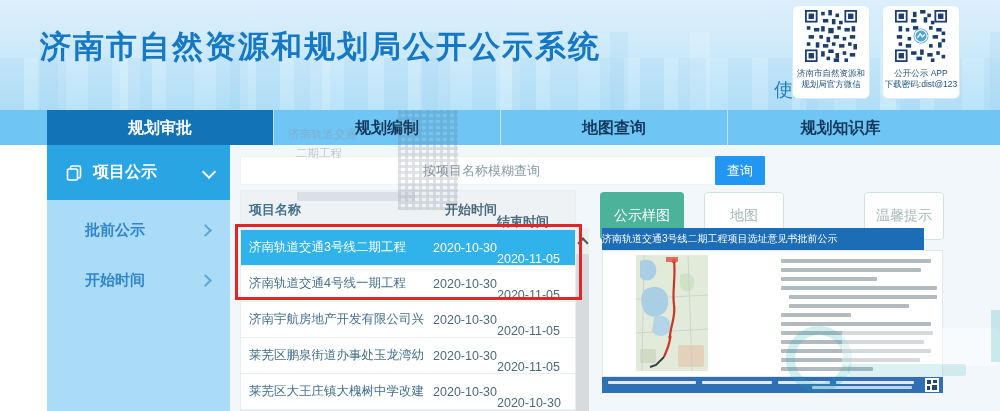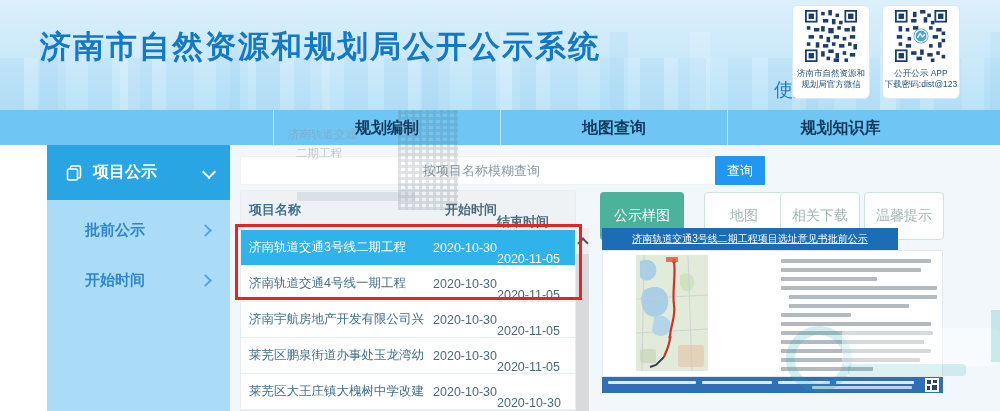--- a/index.html
+++ b/index.html
@@ -86,22 +86,22 @@
     border-top:2px solid #555;transform:rotate(45deg);}
 
   
   .btn{position:absolute;top:47px;height:48px;border-radius:4px;font-size:14px;cursor:pointer;
     box-sizing:border-box;border:1px solid #cfe3de;background:#fff;color:#a3b8b3;}
   .btn.b1{left:370px;width:84px;background:#4ab39a;border:none;color:#fff;}
   .btn.b2{left:462px;width:80px;margin-left:12px;}
   .btn.b3{left:550px;width:80px;}
   .btn.b4{left:634px;width:80px;}
 
-  .doc-titlebar{position:absolute;left:372px;top:83px;width:296px;height:22px;background:#1d6db6;
-    color:#ffffff;font-size:10px;line-height:22px;text-align:center;overflow:hidden;white-space:nowrap;text-decoration:underline;}
+  .doc-titlebar{position:absolute;left:372px;top:83px;width:322px;height:22px;background:#1d6db6;
+    color:#ffffff;font-size:10px;line-height:22px;text-align:left;overflow:hidden;white-space:nowrap;}
   .doc-body{position:absolute;left:372px;top:105px;width:341px;height:127px;background:#ffffff;
     border:1px solid #e2e8ec;box-sizing:border-box;}
   .doc-map{position:absolute;left:33px;top:4px;}
   .doc-text{position:absolute;left:178px;top:8px;width:158px;}
   .tl{height:4px;background:#98a3ab;opacity:.75;margin-bottom:5px;border-radius:1px;}
   .doc-footer{position:absolute;left:372px;top:232px;width:341px;height:16px;background:#2f6fb4;}
   .fbar{position:absolute;top:4px;height:3px;background:rgba(255,255,255,.85);border-radius:1px;}
   .fbar2{position:absolute;top:9px;height:3px;background:rgba(255,255,255,.7);border-radius:1px;}
   .f-qr{position:absolute;right:4px;top:1px;width:14px;height:14px;background:#fff;}
   .f-qr i{position:absolute;background:#27496d;}
@@ -236,20 +236,21 @@
         <path d="M12.5 15.5 L14 13.2 L15.3 15 L16.6 13.6" stroke="#ffffff" stroke-width="0.8" fill="none"></path>
       </svg>
       <div class="qr-label">
         <div>公开公示 APP</div>
         <div>下载密码:dist@123</div>
       </div>
     </div>
   </div>
 
   <div class="tabbar">
+    <div class="tab t1 active">规划审批</div>
     <div class="tab t2">规划编制</div>
     <div class="tab t3">地图查询</div>
     <div class="tab t4">规划知识库</div>
   </div>
 
   <div class="sidebar">
     <div class="side-active">
       <span class="icon">
         <svg width="18" height="18" viewBox="0 0 18 18">
           <rect x="5.5" y="2" width="10" height="12" rx="1.5" fill="none" stroke="#ffffff" stroke-width="1.6"></rect>
@@ -314,21 +315,20 @@
     <div class="red-box"></div>
 
     <div class="scrollbar">
       <div class="sb-up">
         <span class="chev-up"></span>
       </div>
     </div>
 
     <button class="btn b1">公示样图</button>
     <button class="btn b2">地图</button>
-    <button class="btn b3">相关下载</button>
     <button class="btn b4">温馨提示</button>
 
     <div class="doc-titlebar">济南轨道交通3号线二期工程项目选址意见书批前公示</div>
 
     <div class="doc-body">
       <svg class="doc-map" width="72" height="116" viewBox="0 0 72 116">
         <rect width="72" height="116" fill="#e2ead9"></rect>
         <path d="M4 6 C14 2 22 8 20 18 C18 26 8 28 4 22 Z" fill="#a9cfe7"></path>
         <path d="M10 34 C24 28 34 36 32 50 C30 62 14 66 8 56 C4 48 4 38 10 34 Z" fill="#a9cfe7"></path>
         <path d="M18 62 C28 58 36 64 34 74 C32 82 20 84 16 76 Z" fill="#b3d5ea"></path>

